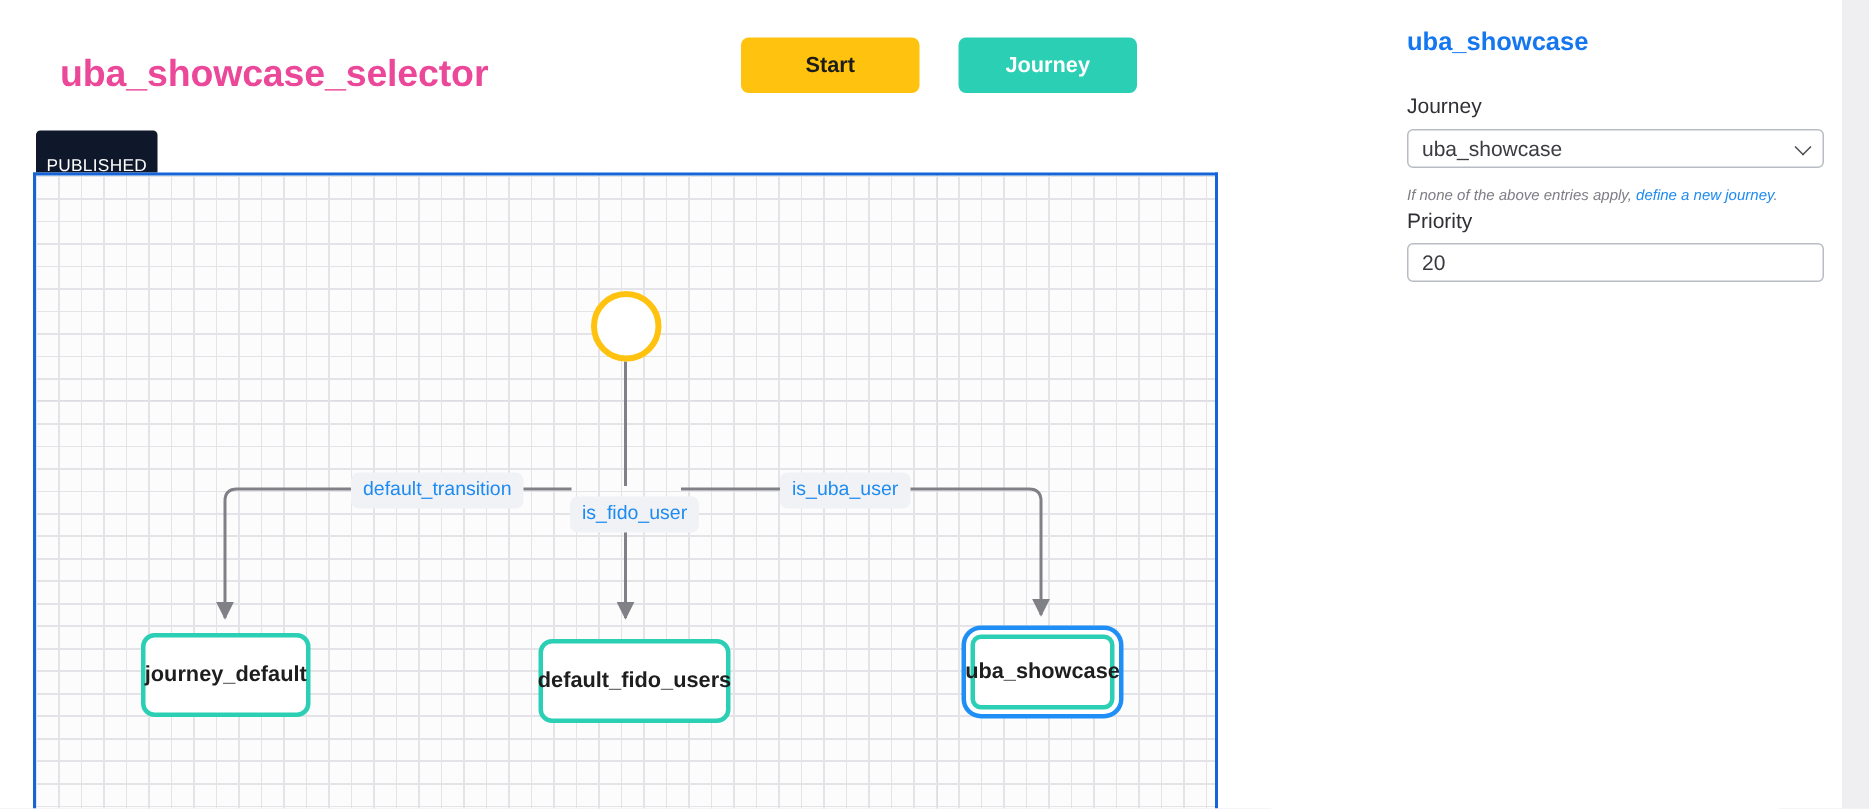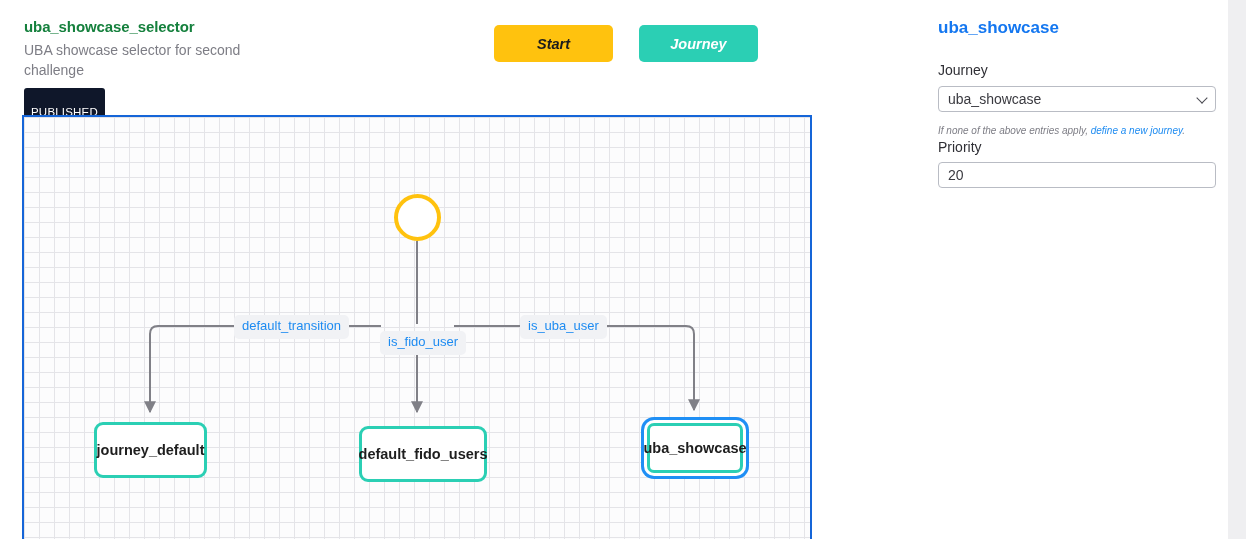--- a/index.html
+++ b/index.html
@@ -26,26 +26,26 @@
     background: #ffffff;
   }
 
   
   #header-left {
     position: absolute;
     left: 24px; top: 18px;
     width: 430px;
   }
   #flow-title {
-    font-size: 15px;
-    font-weight: bold;
-    color: #15803d;
+    font-size: 25px;
+    font-weight: bold;
+    color: #ec4899;
     letter-spacing: -0.1px;
     line-height: 1.2;
-    margin: 0;
+    margin: 16px;
   }
   #flow-subtitle {
     margin-top: 4px;
     font-size: 14px;
     color: #7d7d85;
     line-height: 1.45;
     max-width: 230px;
   }
   #status-badge {
     display: inline-block;
@@ -70,21 +70,20 @@
   .hbtn {
     height: 37px;
     min-width: 119px;
     border: none;
     border-radius: 5px;
     font-size: 14.5px;
     font-weight: bold;
     cursor: pointer;
     padding: 0 16px;
     font-family: "Liberation Sans", sans-serif;
-    font-style: italic;
   }
   .hbtn.start   { background: #ffc20e; color: #1c1c1c; }
   .hbtn.journey { background: #2bcfb4; color: #ffffff; }
 
   
   #canvas {
     position: absolute;
     left: 22px; top: 115px;
     width: 790px; height: 424px;
     background:
@@ -199,21 +198,20 @@
   #priority-block { }
 </style>
 </head>
 <body>
 
 <div id="app">
   <div id="card">
 
     <div id="header-left">
       <div id="flow-title">uba_showcase_selector</div>
-      <div id="flow-subtitle">UBA showcase selector for second challenge</div>
       <div><span id="status-badge">PUBLISHED</span></div>
     </div>
 
     <div id="header-buttons">
       <button class="hbtn start">Start</button>
       <button class="hbtn journey">Journey</button>
     </div>
 
     <div id="canvas">
 

